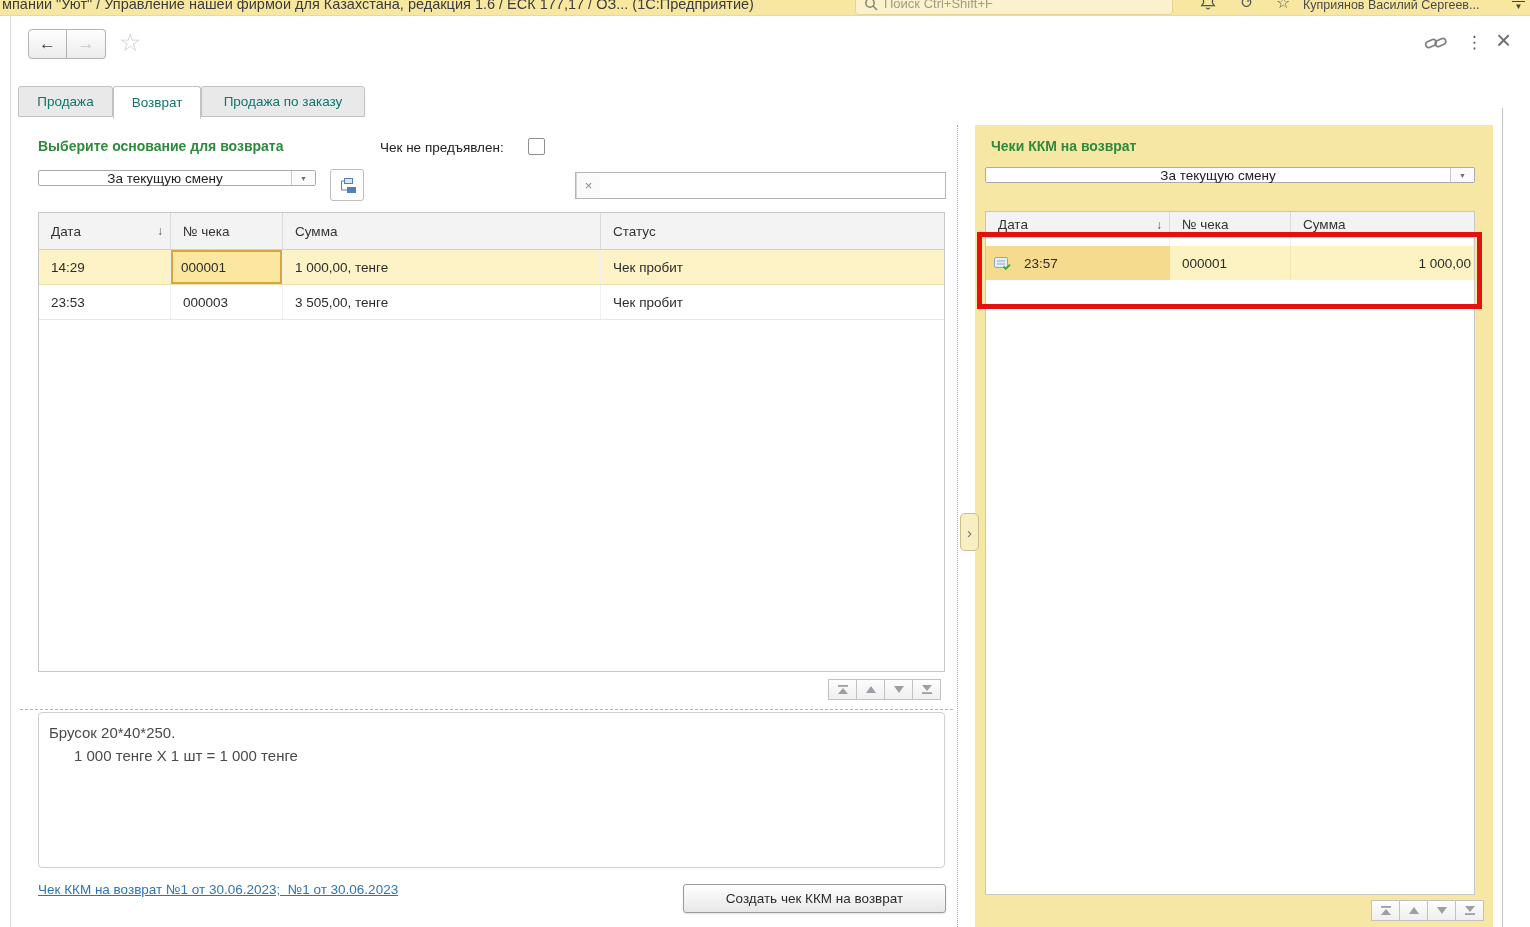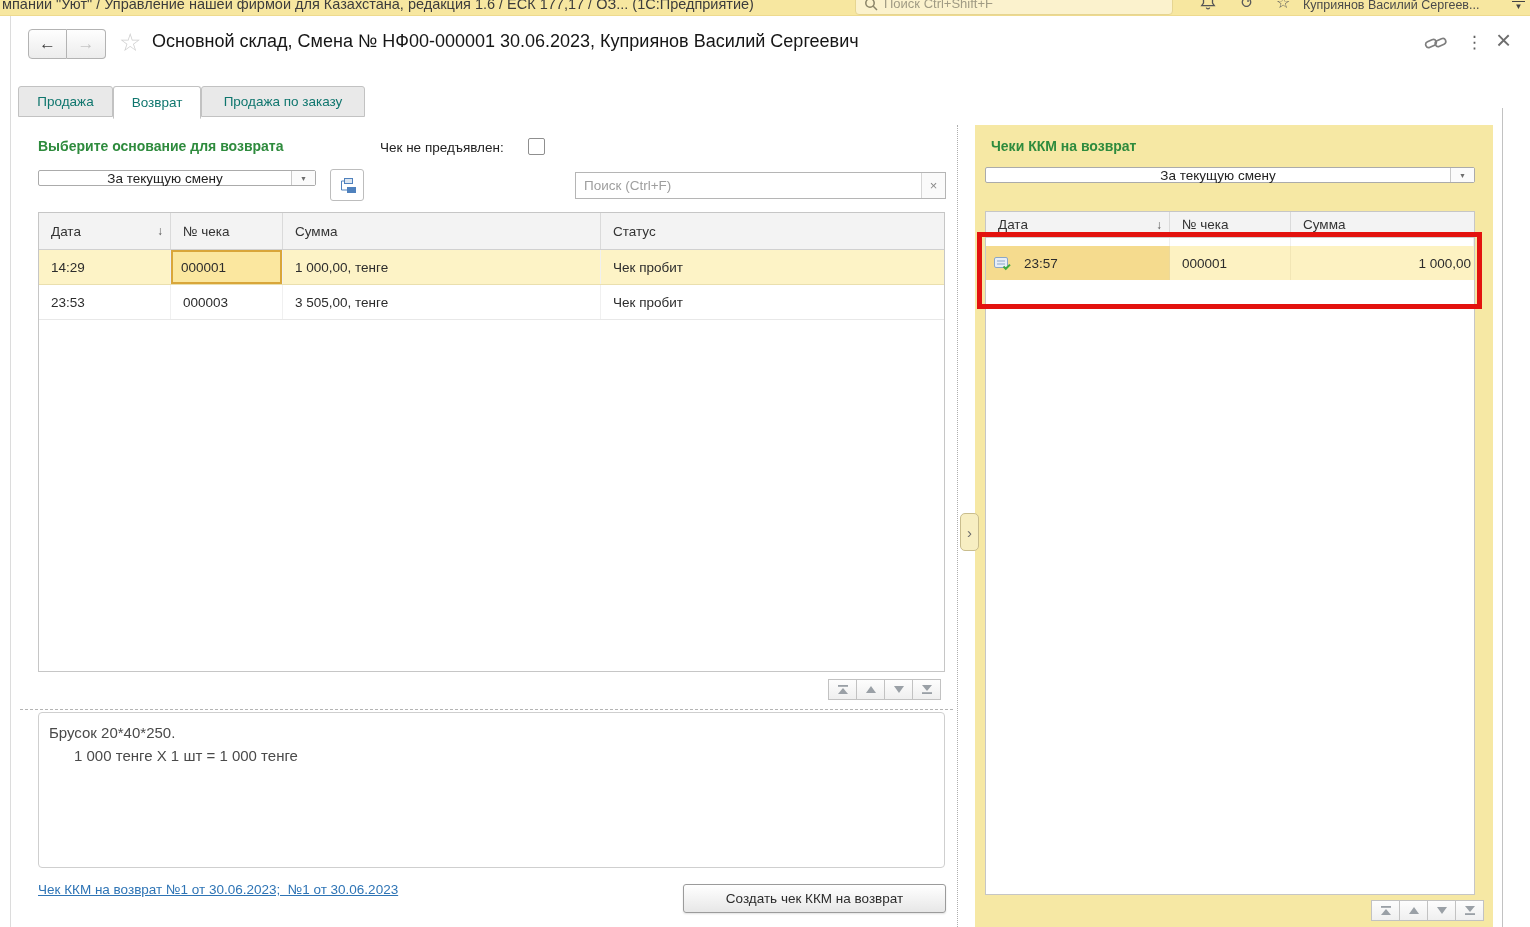--- a/index.html
+++ b/index.html
@@ -137,21 +137,20 @@
   </div>
 
   <div class="win-left-border"></div>
   <div class="right-edge-line"></div>
 
   <div class="nav-group">
     <div class="nav-btn back">←</div>
     <div class="nav-btn fwd">→</div>
   </div>
   <div class="fav-star">☆</div>
-  <div class="win-title">Основной склад, Смена № НФ00-000001 30.06.2023, Куприянов Василий Сергеевич</div>
 
   <div class="icon-link">
     <svg width="24" height="16" viewBox="0 0 24 16">
         <g fill="none" stroke="#7e7e7e" stroke-width="1.6">
           <rect x="1.5" y="5.5" width="11" height="6" rx="3" transform="rotate(-25 7 8.5)"></rect>
           <rect x="11" y="4.5" width="11" height="6" rx="3" transform="rotate(-25 16.5 7.5)"></rect>
         </g>
       </svg>
   </div>
   <div class="icon-kebab">⋮</div>
@@ -172,21 +171,20 @@
 
   <div class="hier-btn">
     <svg width="19" height="17" viewBox="0 0 19 17">
         <rect x="6.5" y="1.5" width="8" height="5" fill="#dce6f1" stroke="#4f81bd"></rect>
         <rect x="9.5" y="10.5" width="8" height="5" fill="#4f81bd" stroke="#4f81bd"></rect>
         <path d="M6.5 4 H3.5 V13 H9.5" fill="none" stroke="#4f81bd"></path>
       </svg>
   </div>
 
   <div class="searchbox">
-    <input type="text" placeholder="Поиск (Ctrl+F)" style="">
     <div class="clear">×</div>
   </div>
 
   <div class="tbl tbl-left">
     <div class="thead">
       <div class="hcell lc1">
           <span>Дата</span>
           <span class="sort">↓</span>
         </div>
       <div class="hcell lc2">

